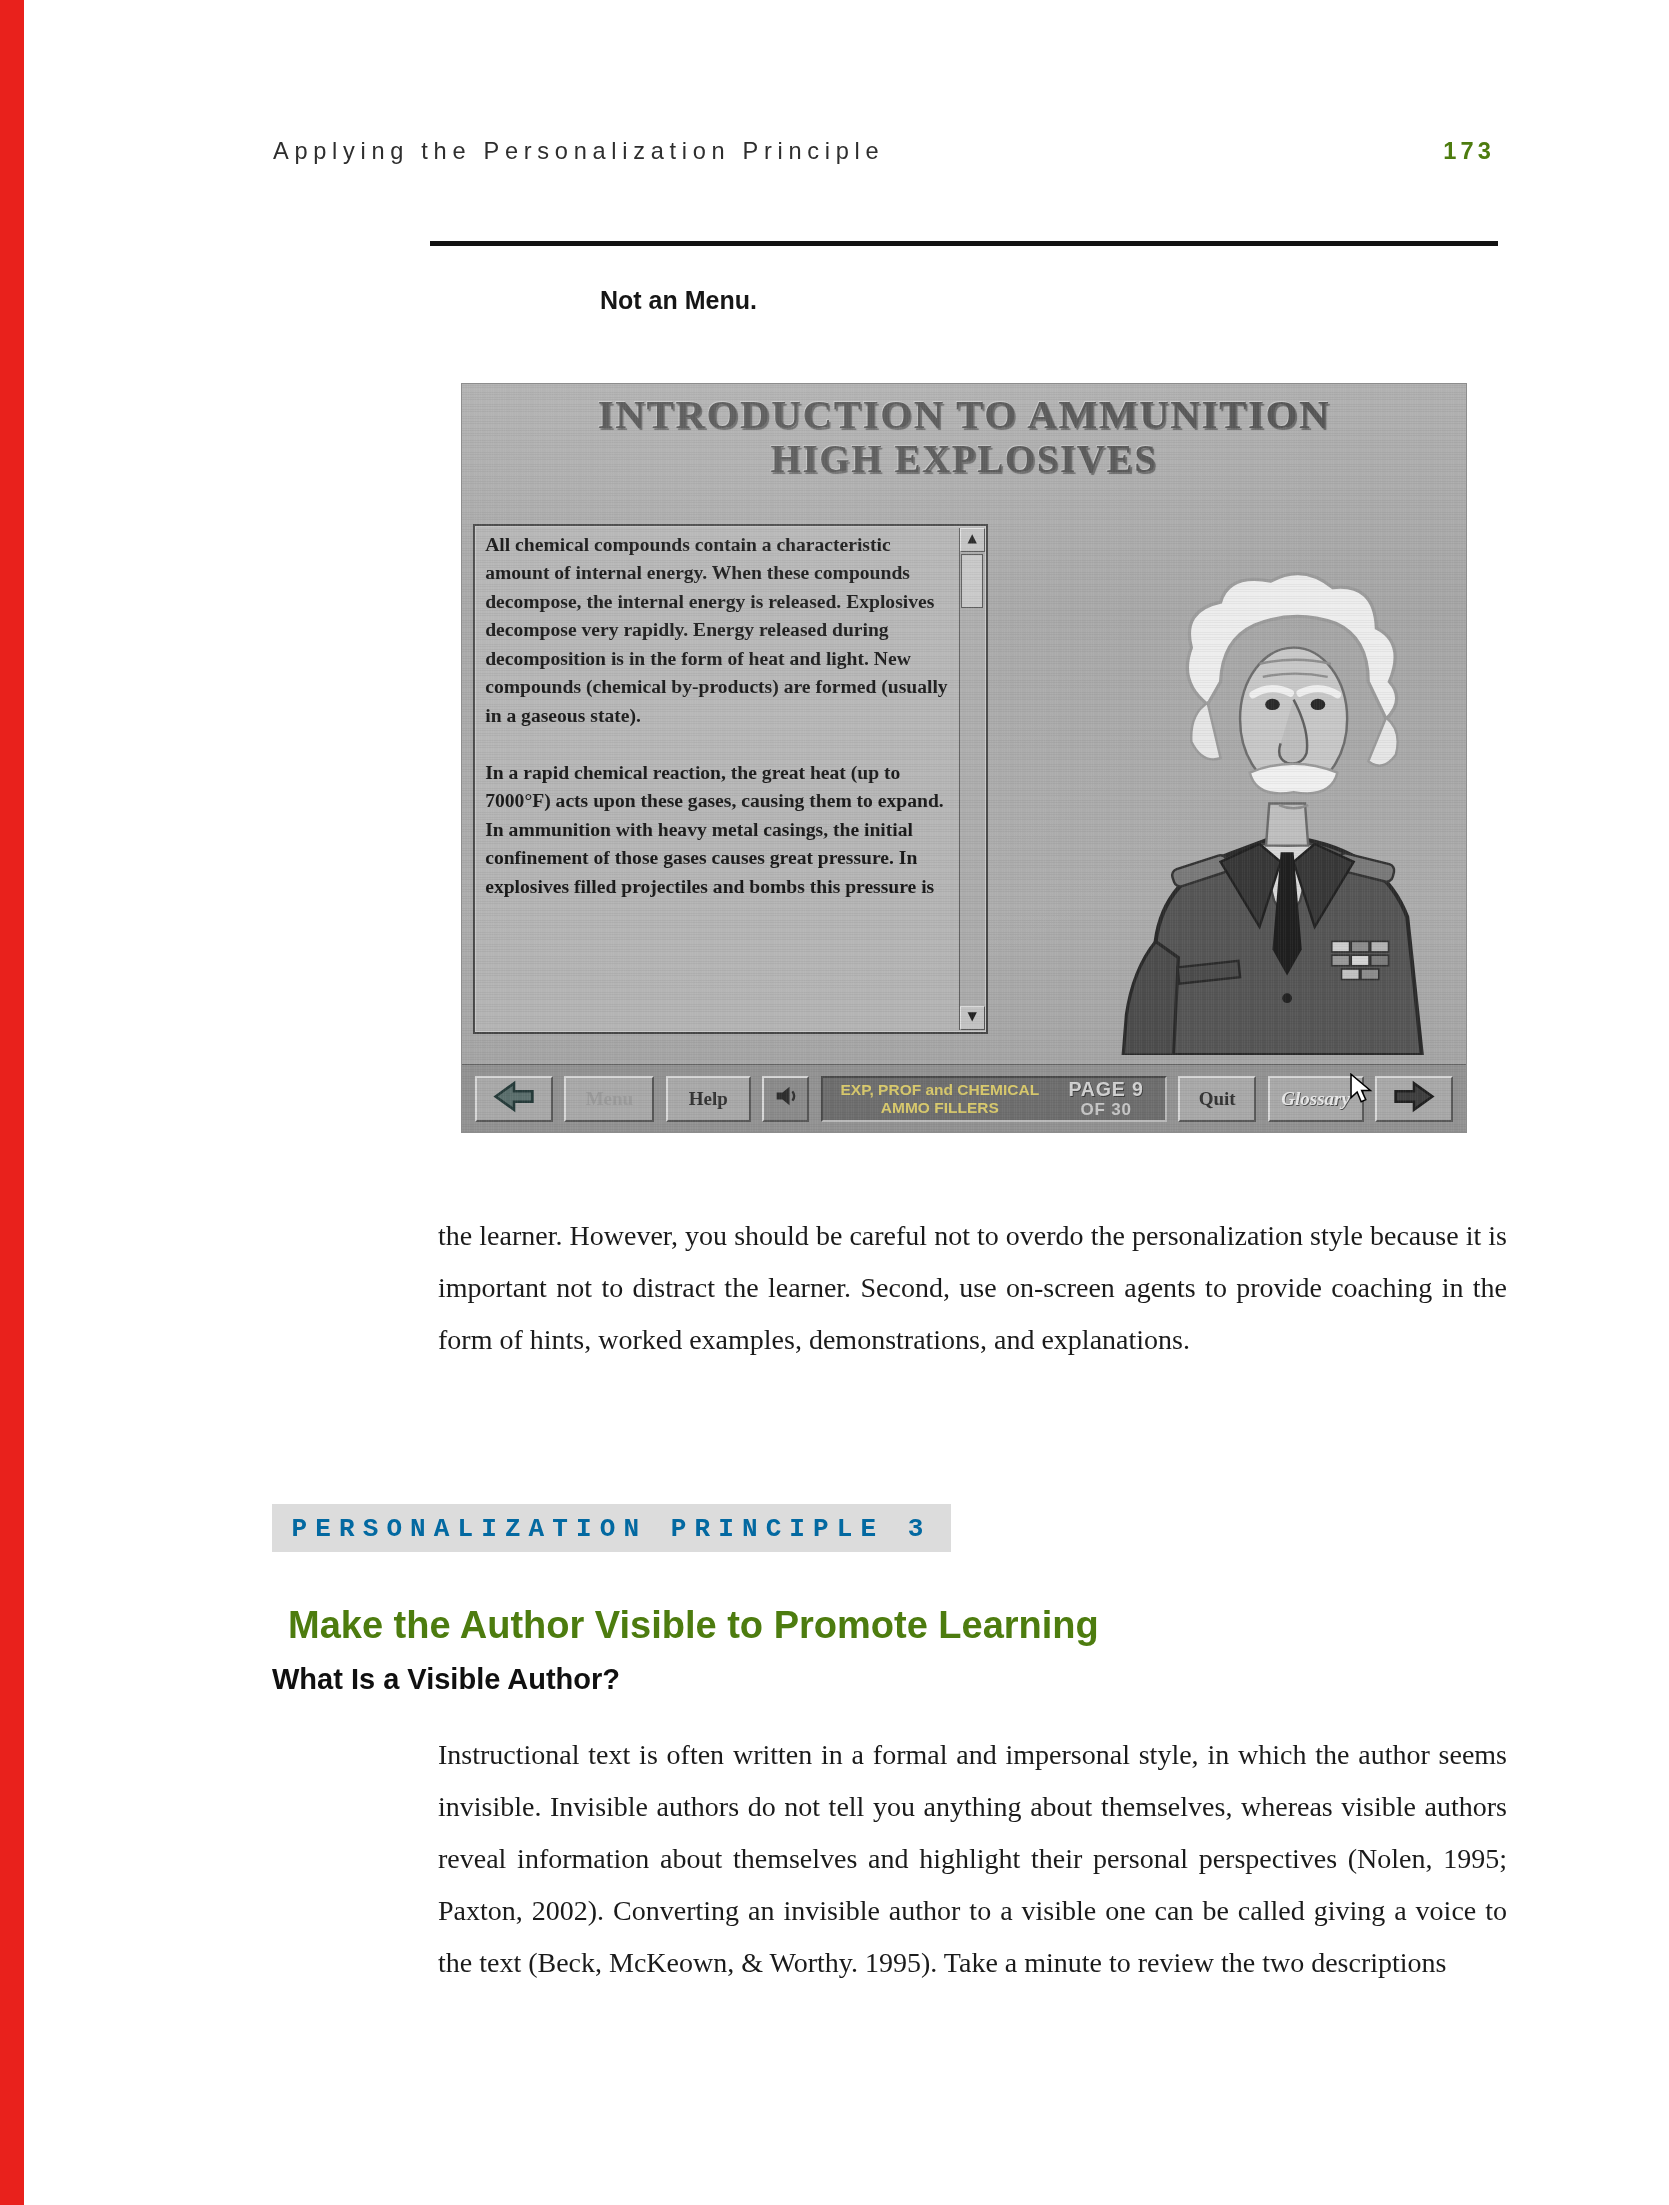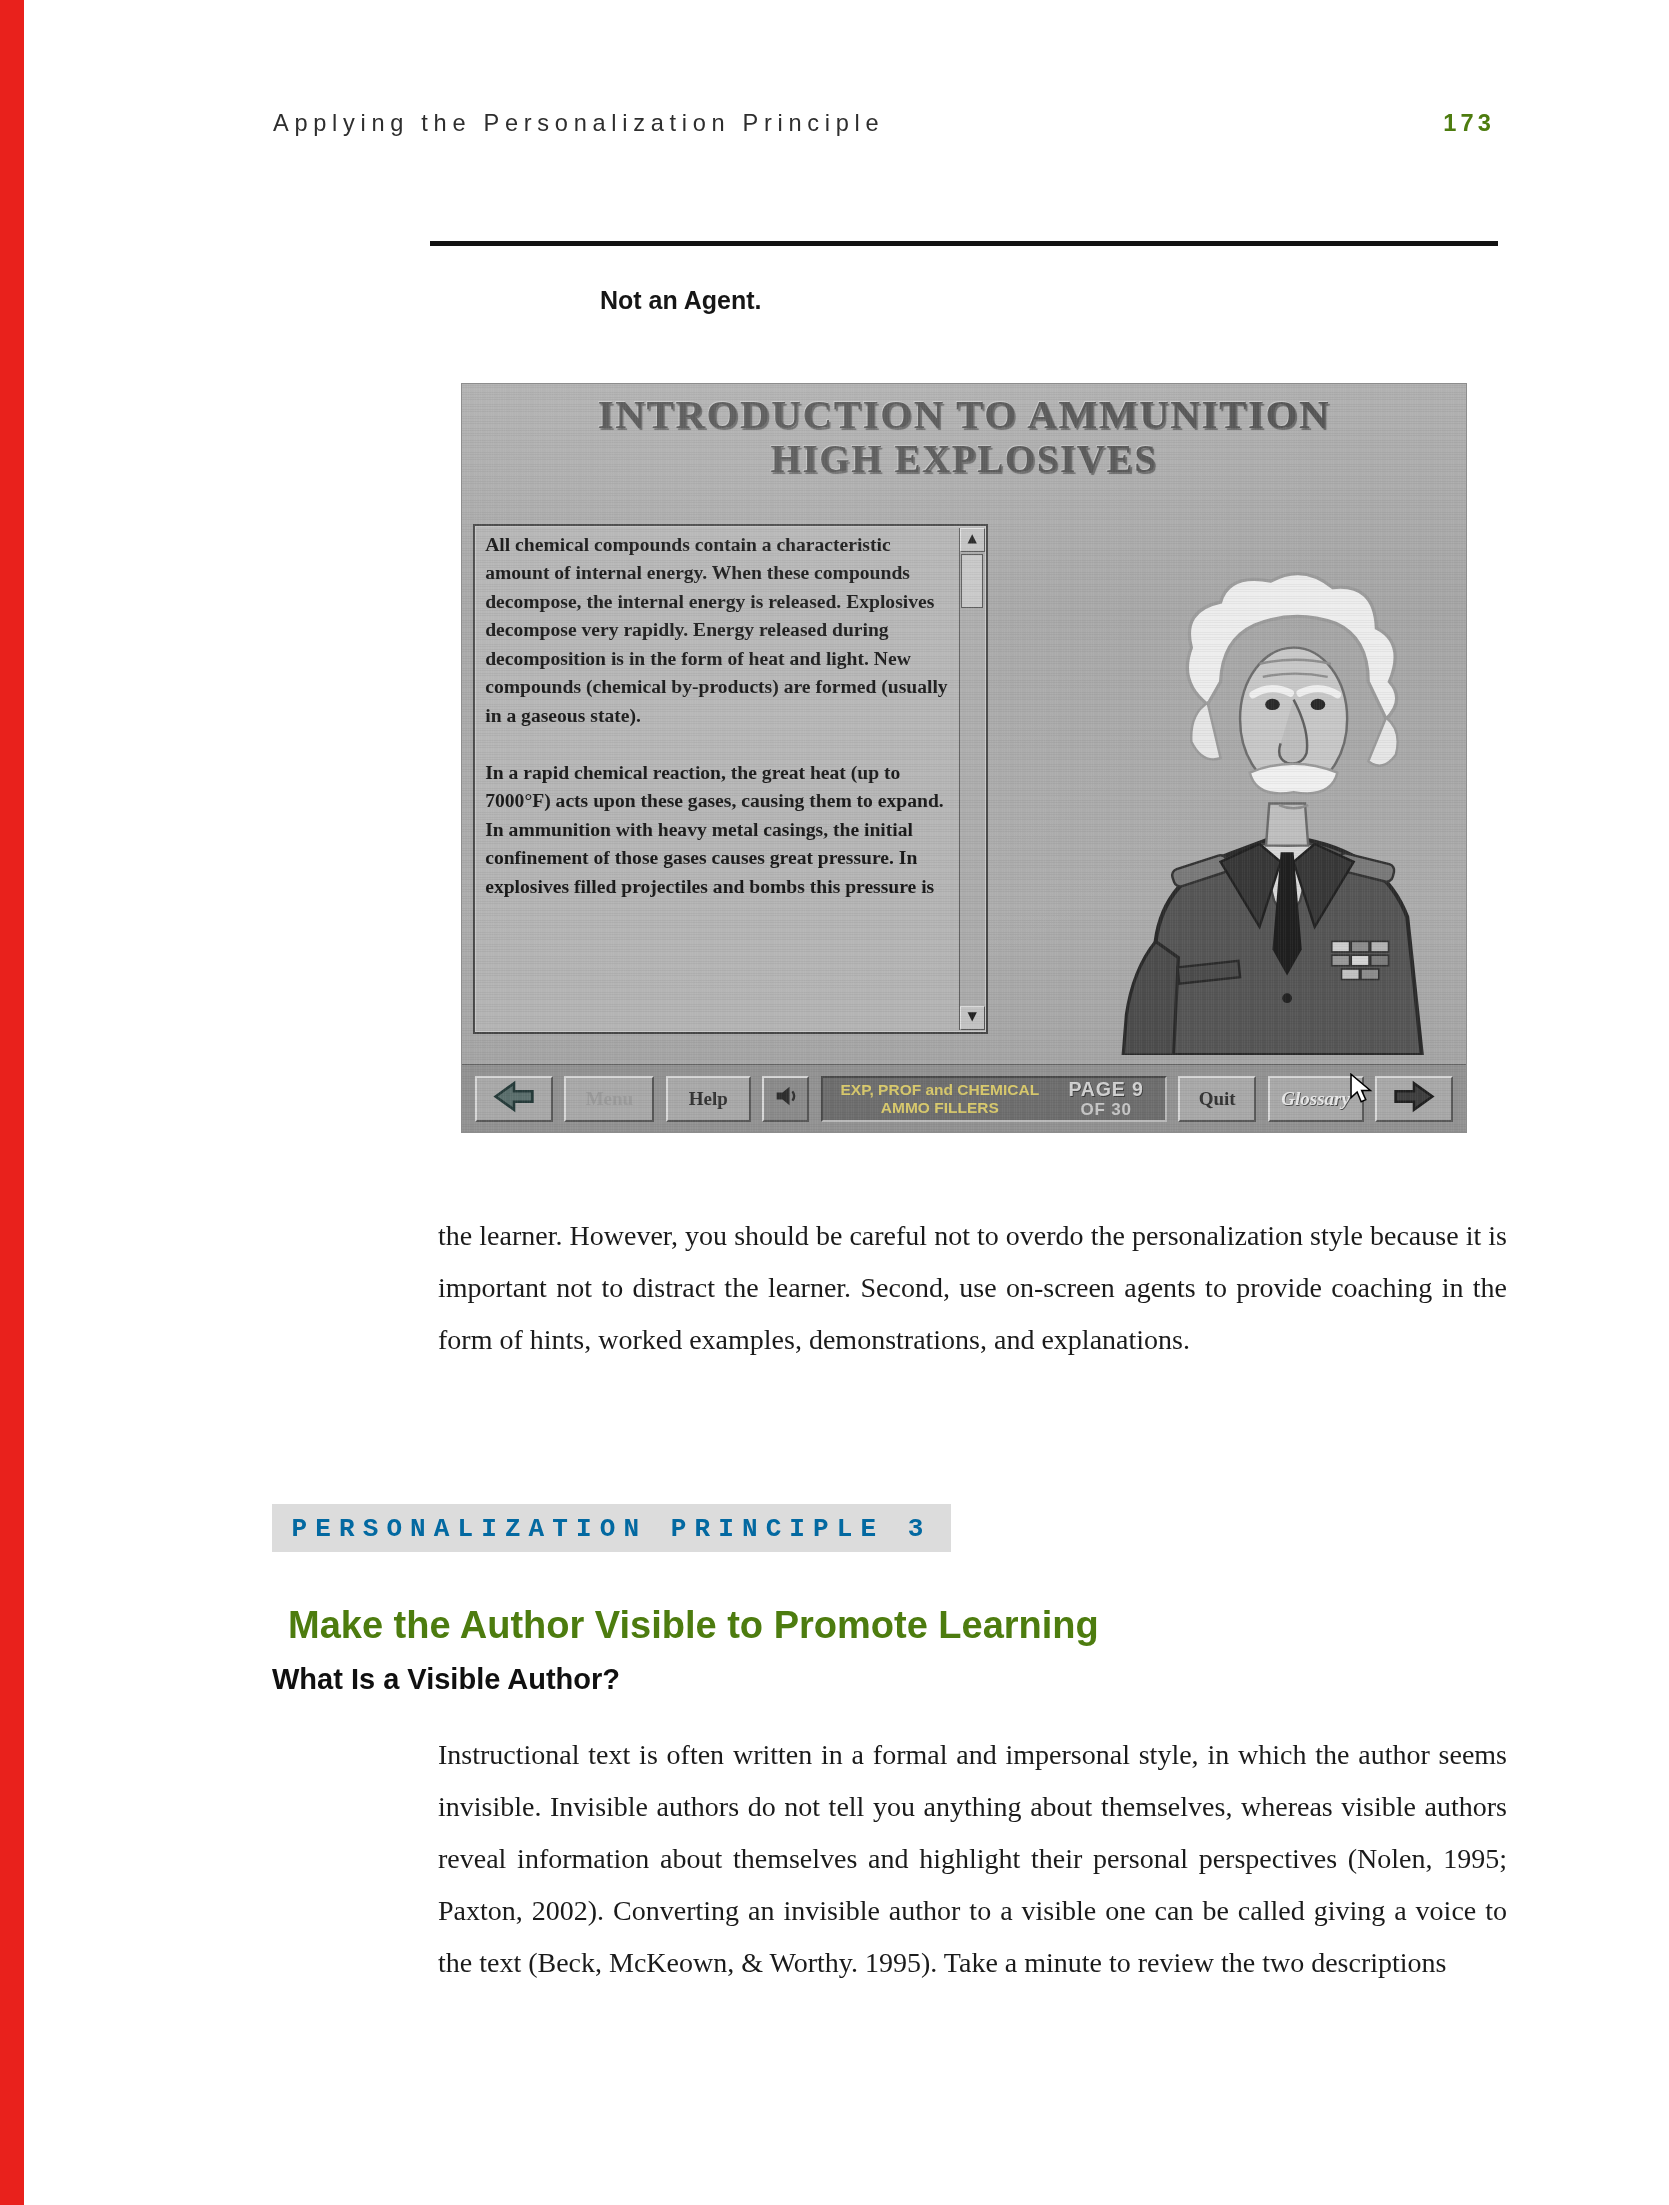--- a/index.html
+++ b/index.html
@@ -1,21 +1,21 @@
 <!DOCTYPE html>
 <html style="font-size:13px"><head>
 <meta charset="utf-8">
 <style>
   html,body{margin:0;padding:0;background:#ffffff;}
   .page{position:relative;width:1669px;height:2205px;background:#ffffff;overflow:hidden;
         font-family:"Liberation Serif",serif;color:#1b1b1b;}
   .red-bar{position:absolute;left:0;top:0;width:24.4px;height:2205px;background:#e9211c;}
 
   
-  .header-row{position:absolute;left:273px;top:110px;width:1222px;display:flex;
+  .header-row{position:absolute;left:273px;top:138px;width:1222px;display:flex;
               justify-content:space-between;align-items:flex-end;}
   .running-title{font-family:"Liberation Sans",sans-serif;font-size:23.6px;letter-spacing:5.7px;
                  color:#2e2e2e;}
   .page-number{font-family:"Liberation Sans",sans-serif;font-weight:bold;font-size:23.6px;
                letter-spacing:4.1px;color:#4d7c0f;}
 
   .rule{position:absolute;left:430px;top:241px;width:1068px;height:4.9px;background:#121212;}
 
   
   .fig-caption{position:absolute;left:430px;top:279px;width:1068px;
@@ -109,21 +109,21 @@
   <div class="red-bar"></div>
 
   <div class="header-row">
     <span class="running-title">Applying the Personalization Principle</span>
     <span class="page-number">173</span>
   </div>
 
   <div class="rule"></div>
 
   <div class="fig-caption">
-    <div class="cap-line2">Not an Agent.</div>
+    <div class="cap-line2">Not an Menu.</div>
   </div>
 
   <div class="fig-shot">
     <div class="shot-title">
       <div class="shot-title-l1">INTRODUCTION TO AMMUNITION</div>
       <div class="shot-title-l2">HIGH EXPLOSIVES</div>
     </div>
 
     <div class="shot-panel">
       <div class="panel-text">

